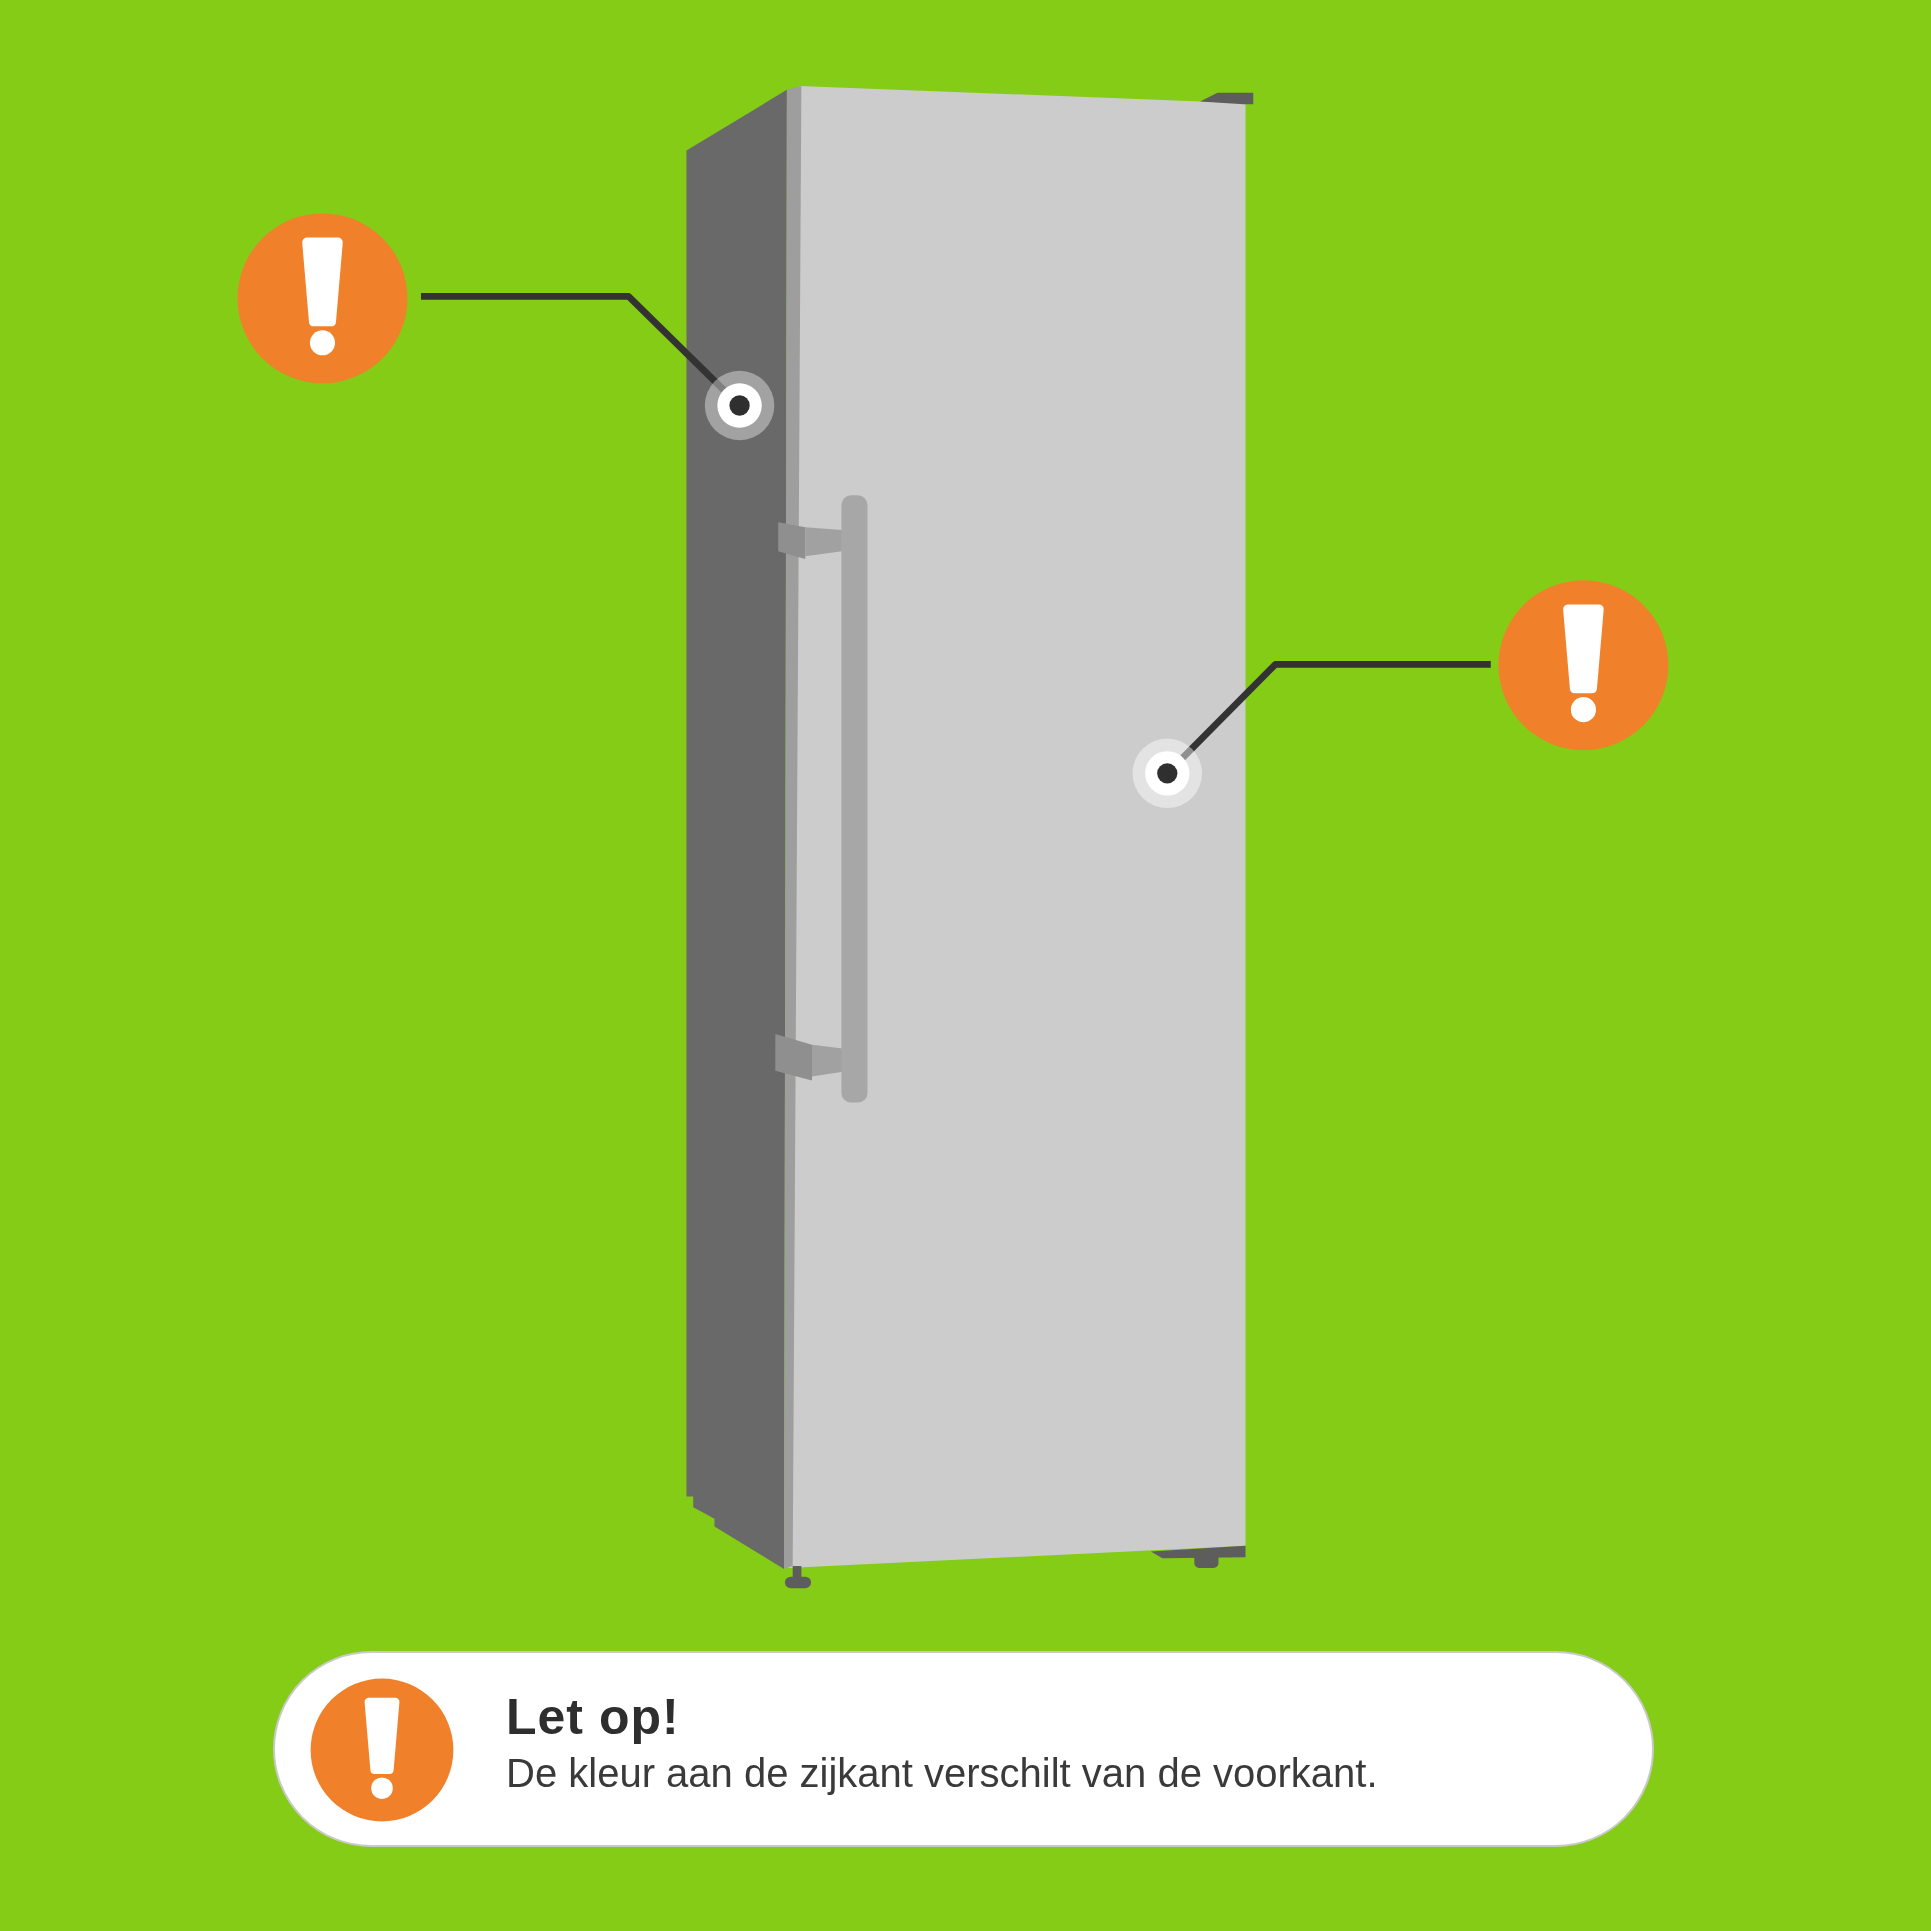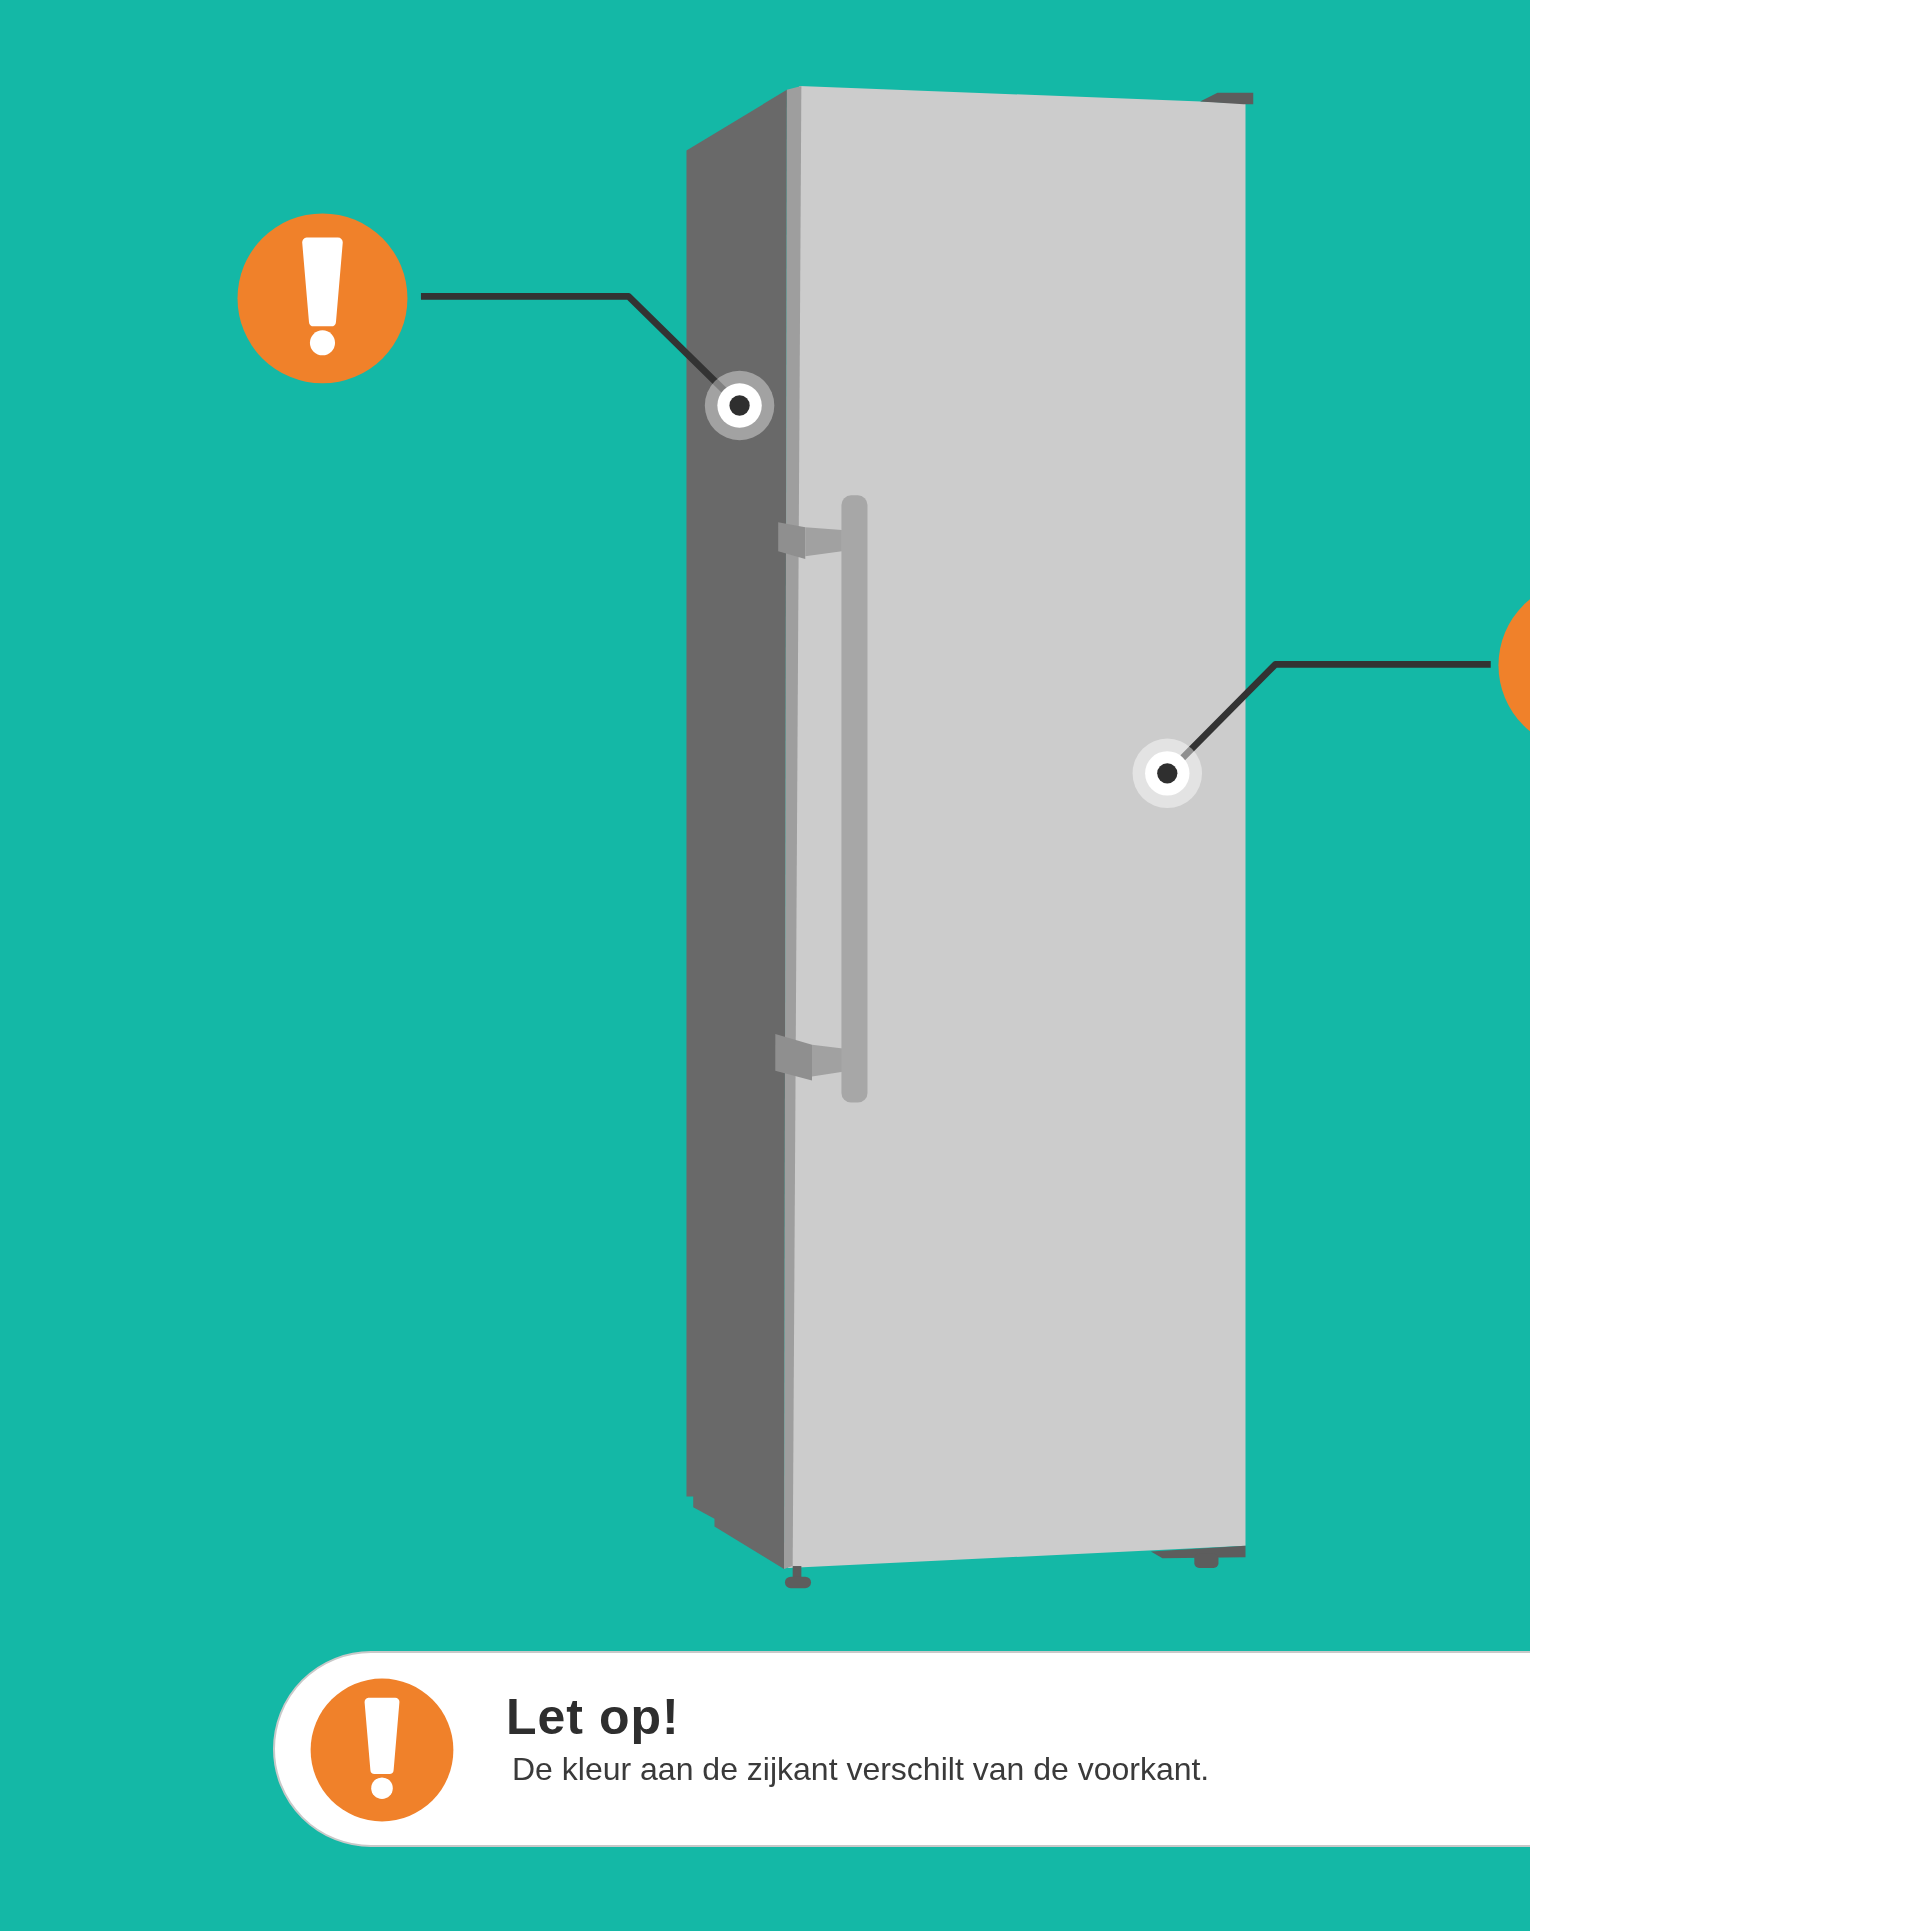--- a/index.html
+++ b/index.html
@@ -2,23 +2,23 @@
 <html><head>
 <meta charset="utf-8">
 <style>
   html, body {
     margin: 0;
     padding: 0;
     background: #ffffff;
   }
   .canvas {
     position: relative;
-    width: 1530px;
+    width: 1931px;
     height: 1931px;
-    background: #14b8a6;
+    background: #84cc16;
     overflow: hidden;
     font-family: "Liberation Sans", sans-serif;
   }
   .illustration {
     position: absolute;
     left: 0;
     top: 0;
   }
   .note-box {
     position: absolute;
@@ -43,23 +43,23 @@
     left: 231px;
     top: 35px;
     font-size: 50px;
     font-weight: bold;
     letter-spacing: 1px;
     color: #2E2E2E;
     white-space: nowrap;
   }
   .note-body {
     position: absolute;
-    left: 237px;
+    left: 231px;
     top: 98px;
-    font-size: 32px;
+    font-size: 40px;
     font-weight: normal;
     color: #3A3A3A;
     white-space: nowrap;
   }
 </style>
 </head>
 <body>
 
 <div class="canvas">
 

